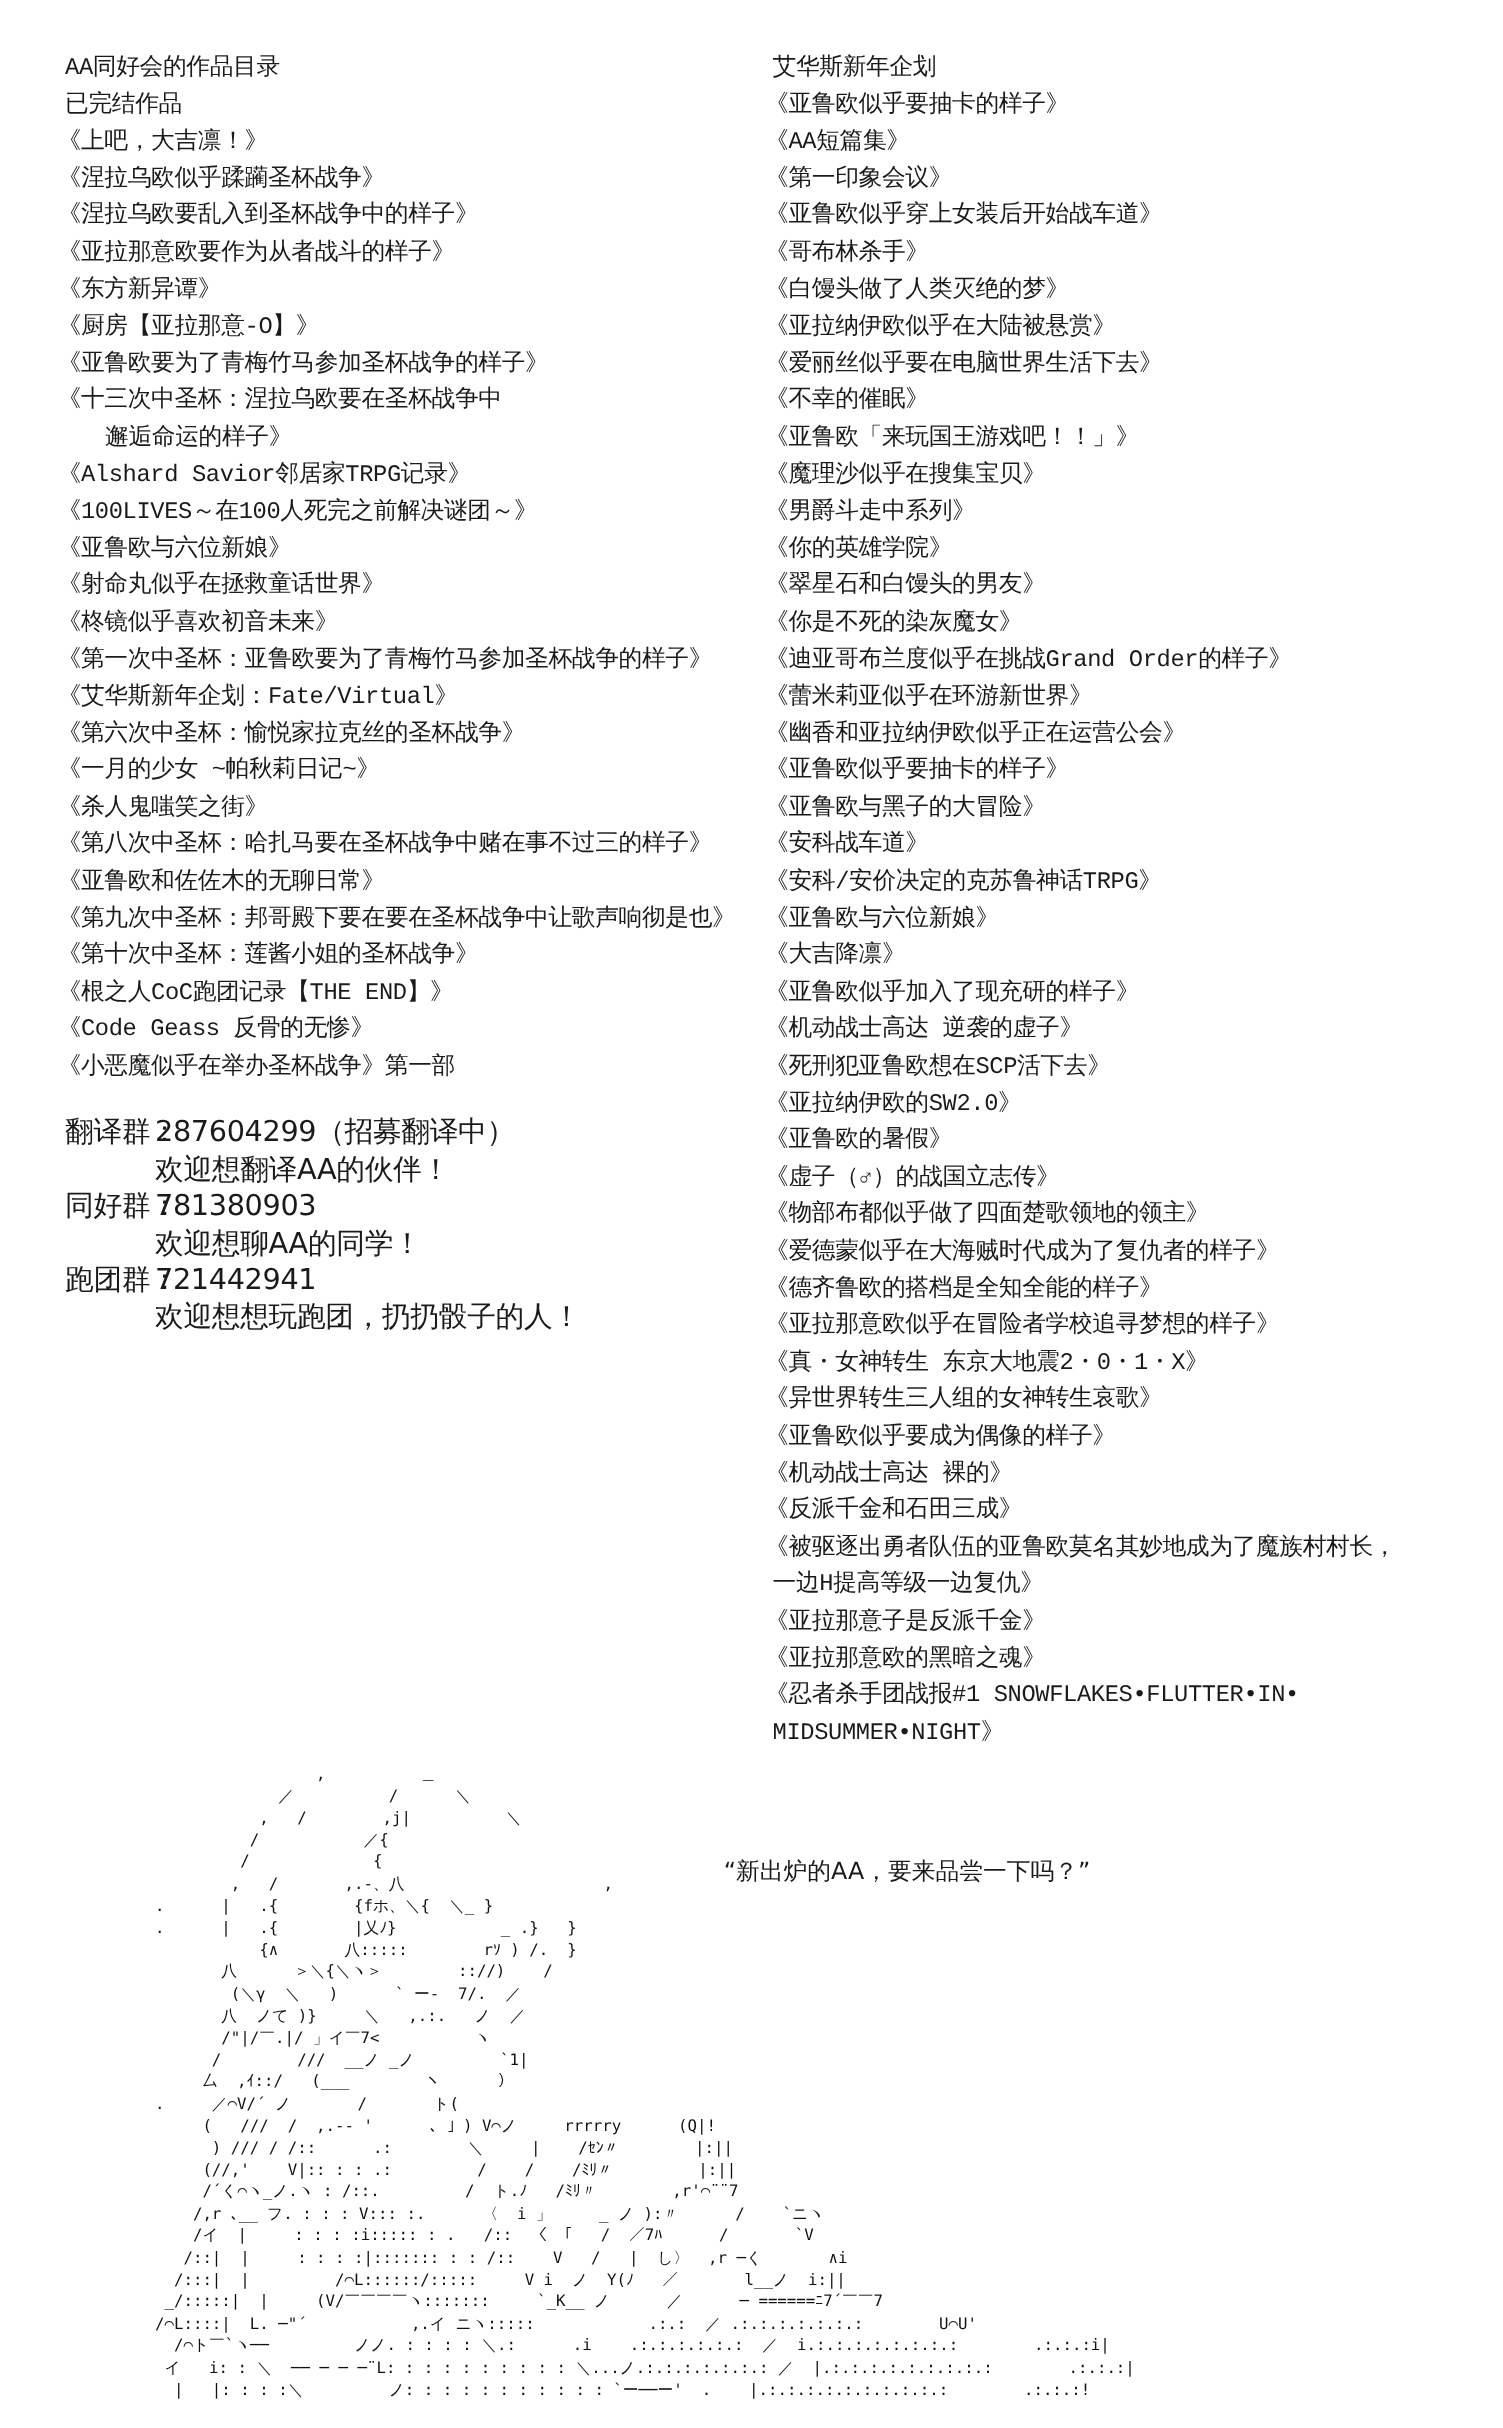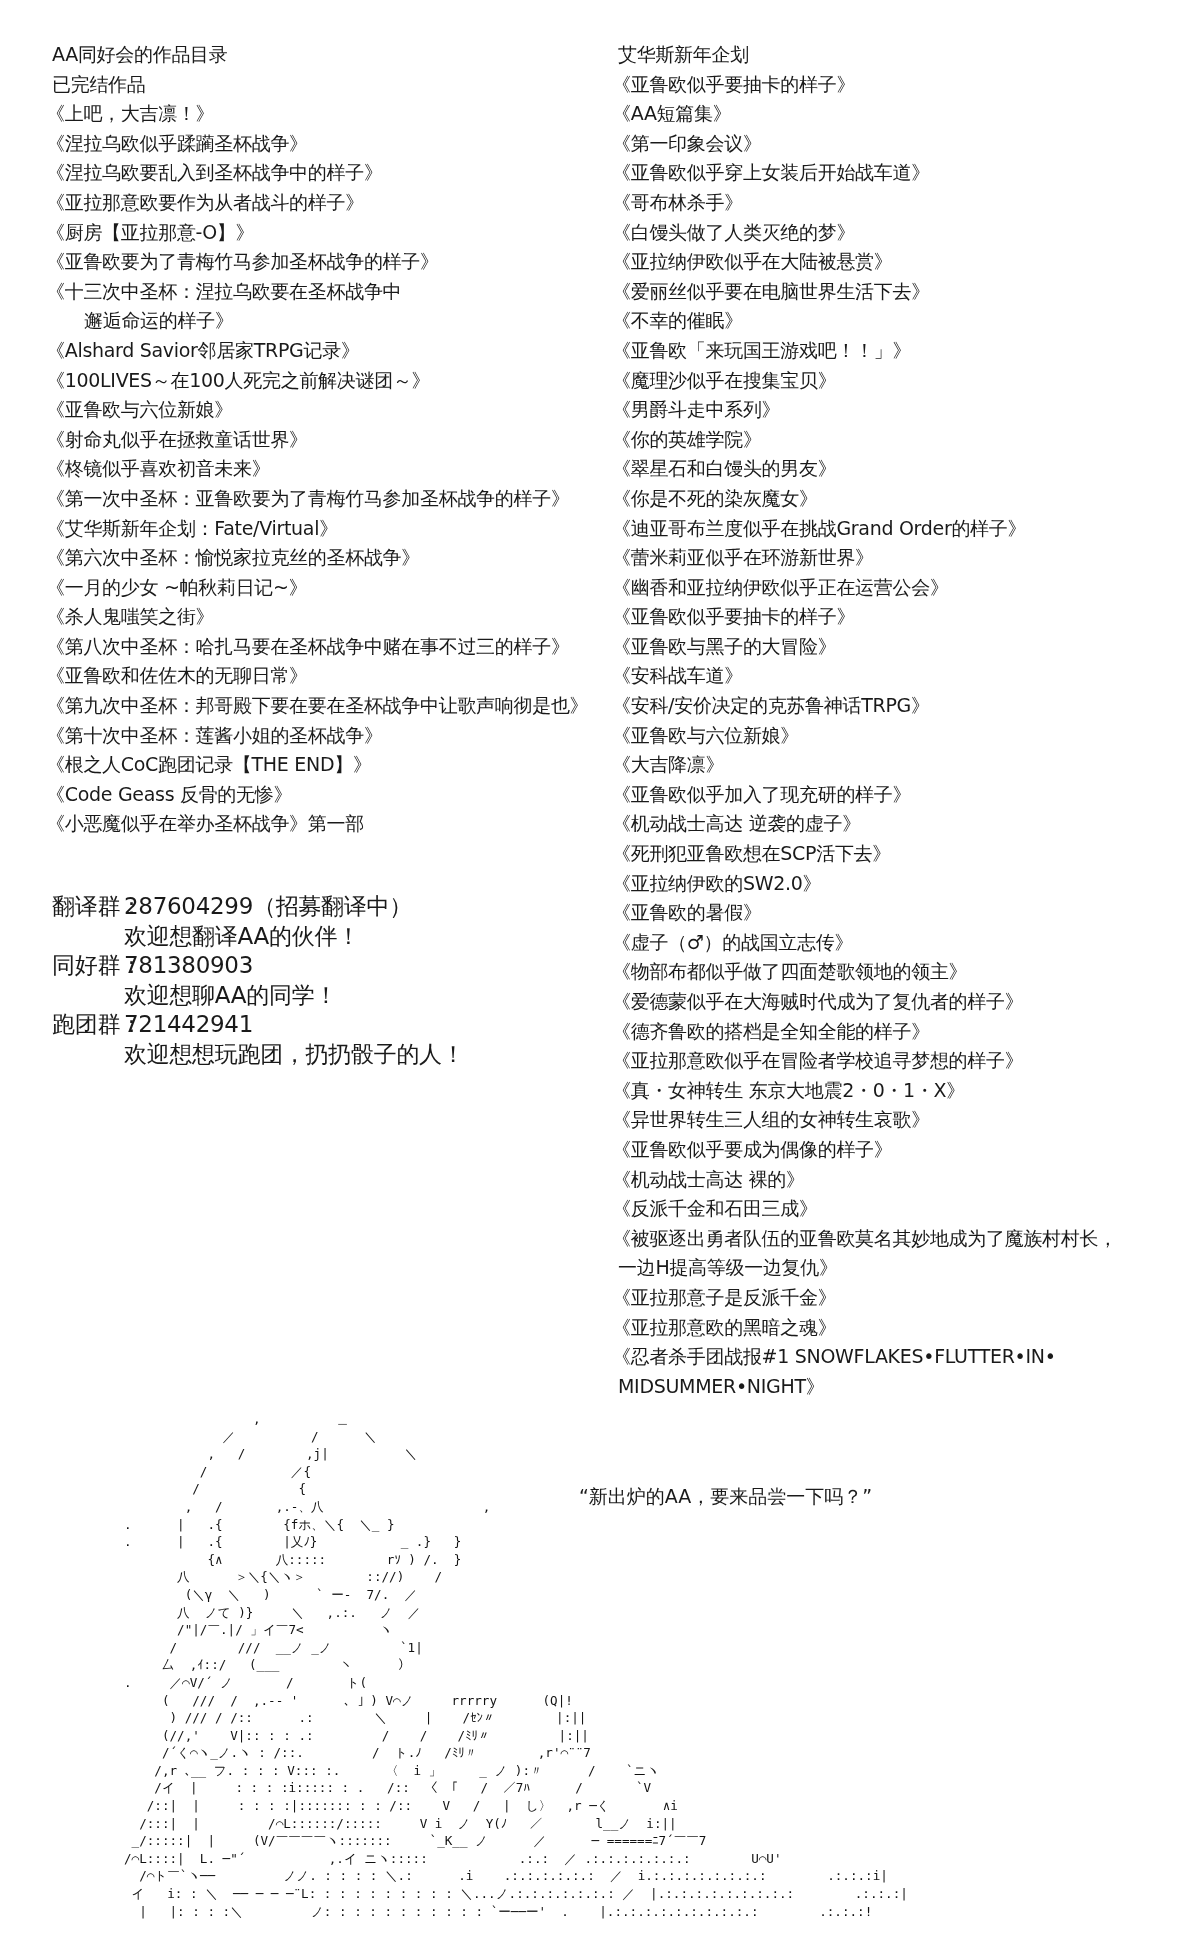--- a/index.html
+++ b/index.html
@@ -1,21 +1,21 @@
 <!DOCTYPE html>
 <html><head>
 <meta charset="utf-8">
 <style>
   html, body { margin: 0; padding: 0; background: #ffffff; }
   body {
     width: 1202px; height: 1942px; position: relative; overflow: hidden;
     font-family: "DejaVu Sans", "Liberation Sans", sans-serif;
     color: #1a1a1a;
   }
-  .col { position: absolute; top: 40px; font-size: 19px; line-height: 29.6px; letter-spacing: -0.3px; }
+  .col { position: absolute; top: 40px; font-size: 19px; line-height: 29.6px; letter-spacing: -0.3px; font-family: Liberation Mono, monospace; }
   .col .line { white-space: nowrap; display: block; }
   #left-col { left: 52px; width: 560px; }
   #right-col { left: 618px; width: 560px; }
   .indent { padding-left: 38px; }
   .title-list .line { margin-left: -6px; }
   .no-bracket-indent { margin-left: 0 !important; }
   #groups { position: absolute; left: 52px; top: 892px; font-size: 23px; line-height: 29.6px; letter-spacing: -0.3px; }
   .group-row { display: flex; white-space: nowrap; }
   .group-label { width: 72px; }
   .group-sub { padding-left: 72px; white-space: nowrap; }
@@ -31,20 +31,21 @@
 <body>
 
 <div id="left-col" class="col">
   <span class="line">AA同好会的作品目录</span>
   <span class="line">已完结作品</span>
   <div class="title-list">
     <span class="line">《上吧，大吉凛！》</span>
     <span class="line">《涅拉乌欧似乎蹂躏圣杯战争》</span>
     <span class="line">《涅拉乌欧要乱入到圣杯战争中的样子》</span>
     <span class="line">《亚拉那意欧要作为从者战斗的样子》</span>
+    <span class="line">《东方新异谭》</span>
     <span class="line">《厨房【亚拉那意-O】》</span>
     <span class="line">《亚鲁欧要为了青梅竹马参加圣杯战争的样子》</span>
     <span class="line">《十三次中圣杯：涅拉乌欧要在圣杯战争中</span>
     <span class="line indent">邂逅命运的样子》</span>
     <span class="line">《Alshard Savior邻居家TRPG记录》</span>
     <span class="line">《100LIVES～在100人死完之前解决谜团～》</span>
     <span class="line">《亚鲁欧与六位新娘》</span>
     <span class="line">《射命丸似乎在拯救童话世界》</span>
     <span class="line">《柊镜似乎喜欢初音未来》</span>
     <span class="line">《第一次中圣杯：亚鲁欧要为了青梅竹马参加圣杯战争的样子》</span>

